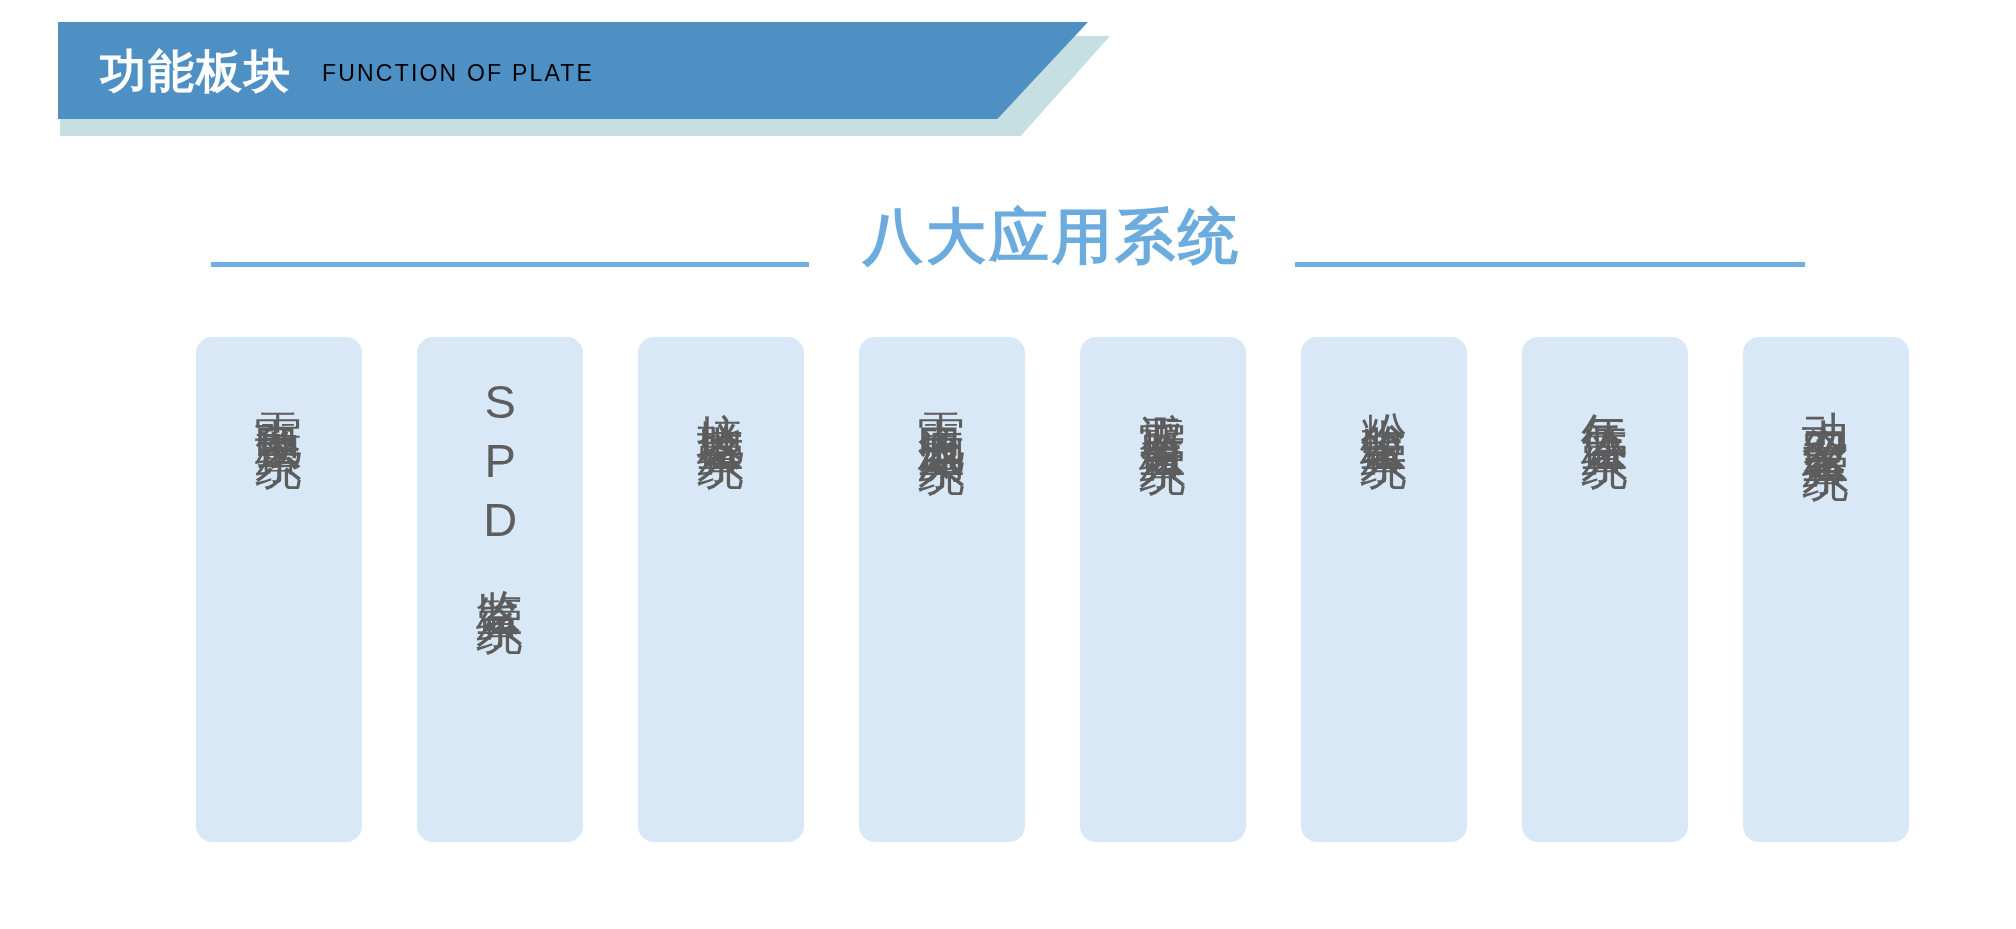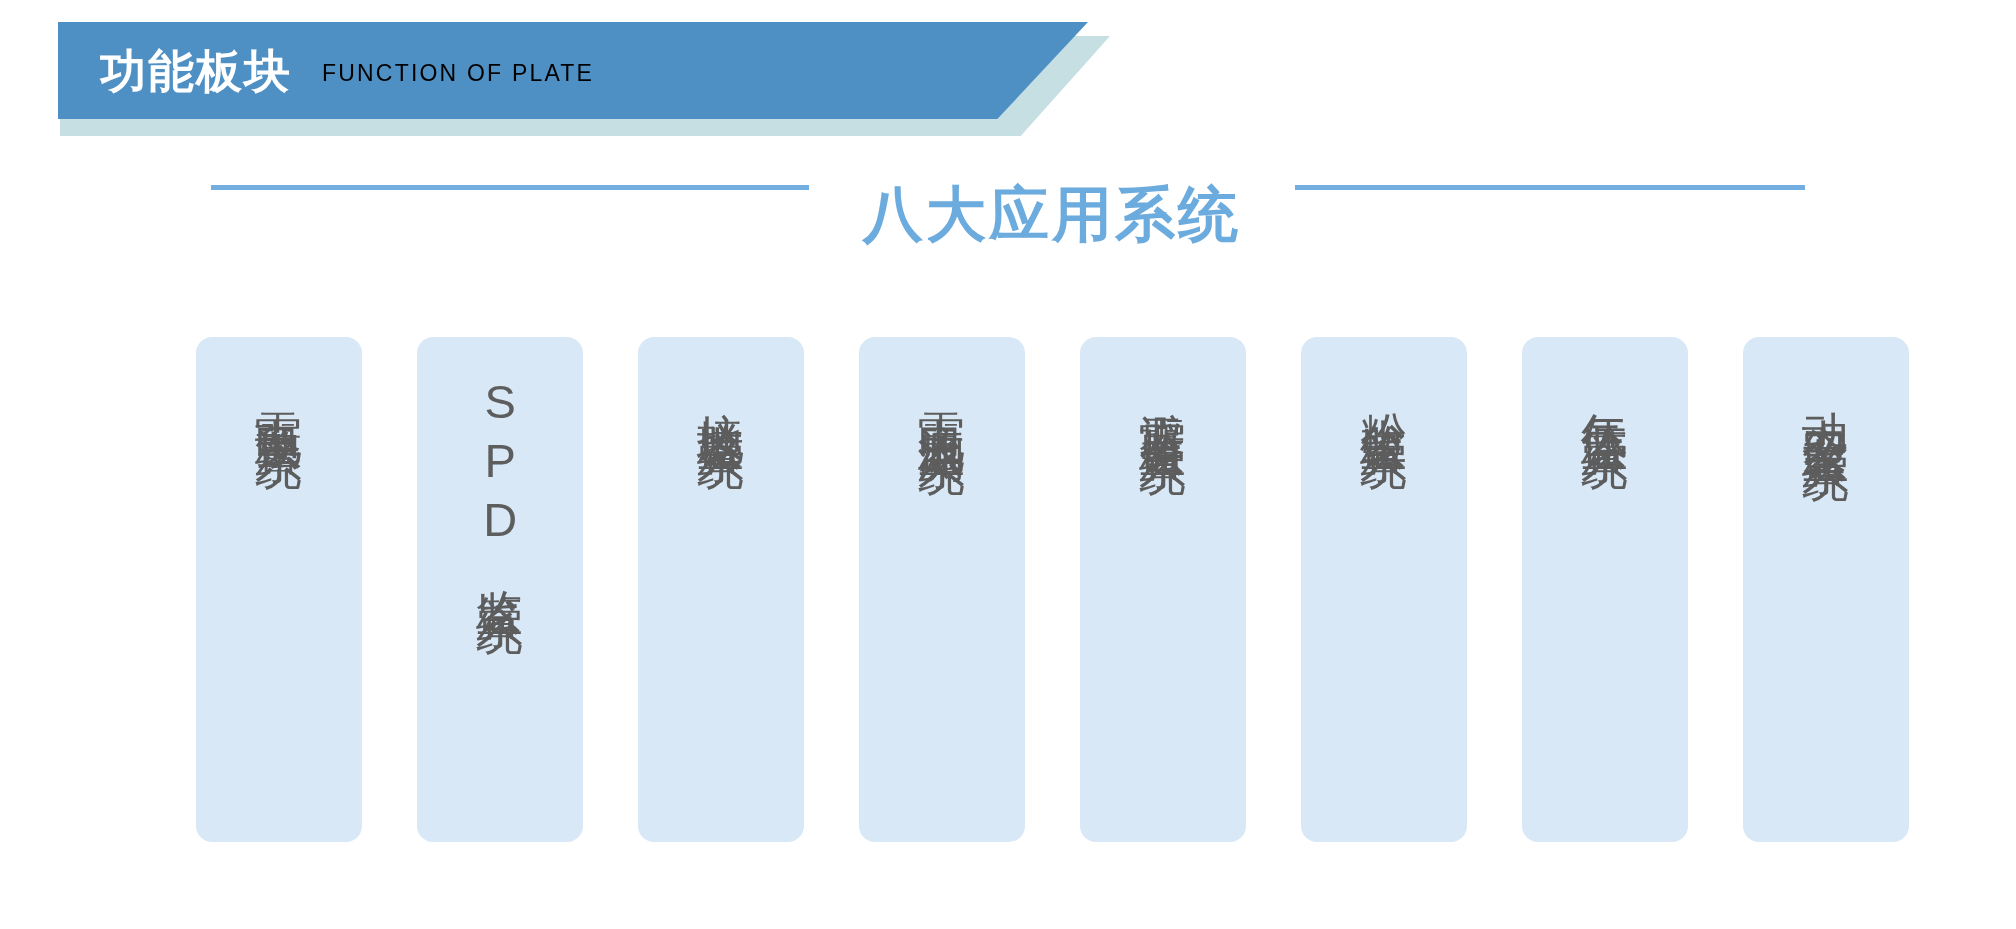--- a/index.html
+++ b/index.html
@@ -72,21 +72,21 @@
   }
 
   
   .section-head {
     position: absolute;
     left: 0;
     top: 185px;
     width: 2016px;
     height: 82px;
     display: flex;
-    align-items: flex-start;
+    align-items: flex-end;
     justify-content: center;
     gap: 54px;
   }
   .rule {
     height: 5px;
     background: #72aedf;
     flex: 0 0 auto;
   }
   .rule-left  { width: 598px; }
   .rule-right { width: 510px; }

